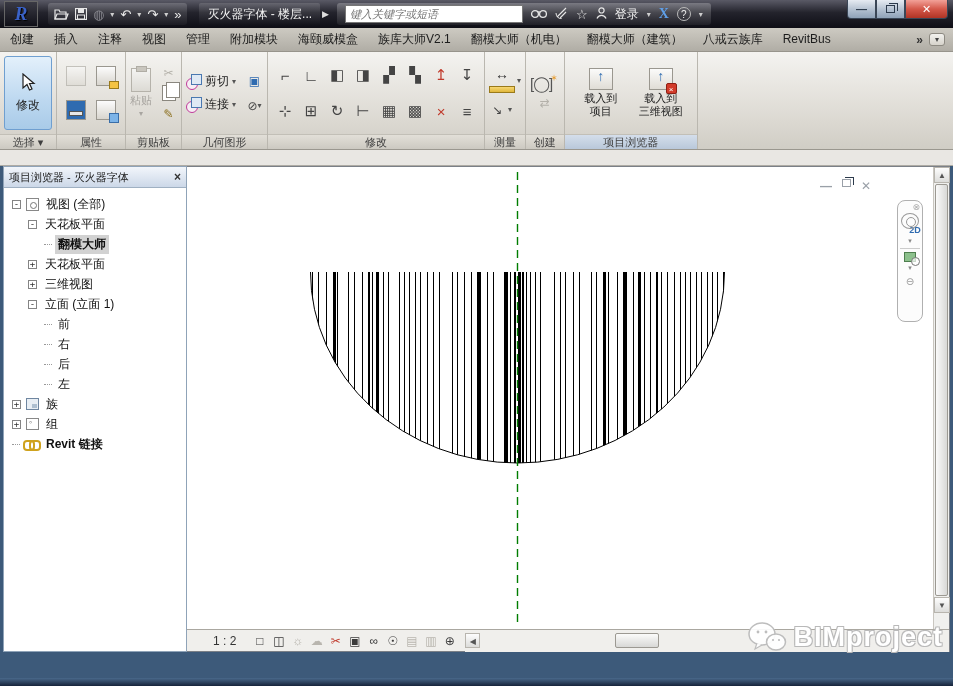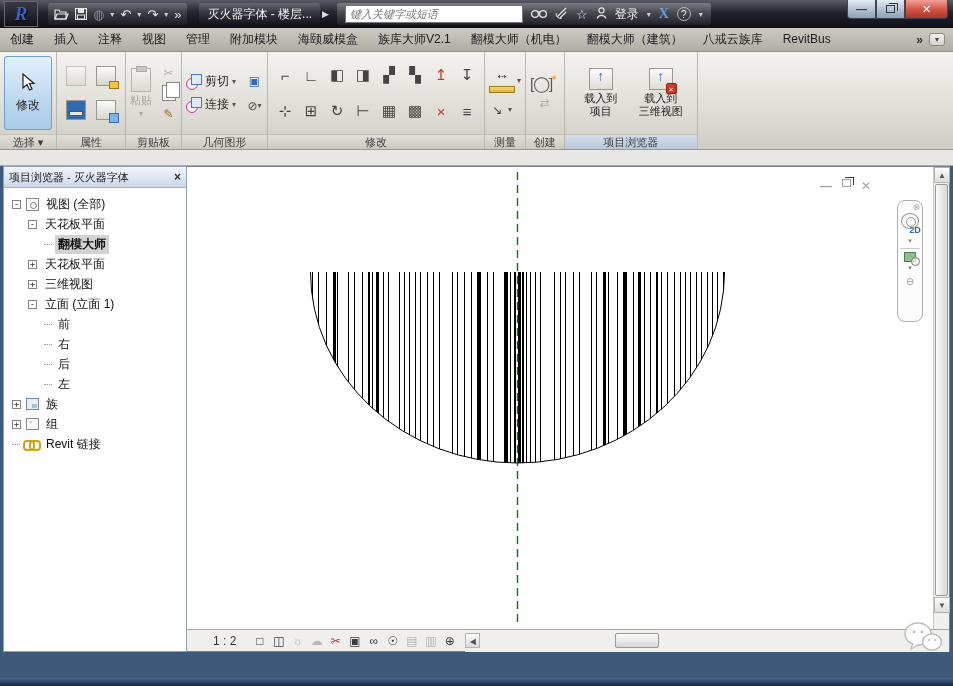--- a/index.html
+++ b/index.html
@@ -452,21 +452,21 @@
           <div class="trow" style="padding-left: 8px;">
             <span class="expander">+</span>
             <span class="ticon ti-family"></span>
             <span class="tlabel">族</span>
           </div>
           <div class="trow" style="padding-left: 8px;">
             <span class="expander">+</span>
             <span class="ticon ti-group"></span>
             <span class="tlabel">组</span>
           </div>
-          <div class="trow" style="padding-left: 8px;">
+          <div class="trow" style="padding-left: 8px; font-weight: bold;">
             <span class="stub"></span>
             <span class="ticon ti-link"></span>
             <span class="tlabel">Revit 链接</span>
           </div>
         </div>
     </div>
 
     <div id="drawwin">
       <div id="canvas"><svg width="744" height="462">
             <defs>
@@ -592,18 +592,19 @@
       <div id="watermark">
         <svg width="40" height="32" viewBox="0 0 40 32">
           <ellipse cx="15" cy="13" rx="13" ry="11" fill="rgba(255,255,255,.92)" stroke="#bdbdbd" stroke-width="1.5"></ellipse>
           <ellipse cx="29" cy="21" rx="9.5" ry="8" fill="rgba(255,255,255,.92)" stroke="#bdbdbd" stroke-width="1.5"></ellipse>
           <path d="M10 22 L8 28 L15 24" fill="rgba(255,255,255,.92)" stroke="#bdbdbd" stroke-width="1.2"></path>
           <circle cx="11" cy="11" r="1.4" fill="#bdbdbd"></circle>
             <circle cx="19" cy="11" r="1.4" fill="#bdbdbd"></circle>
           <circle cx="26" cy="19" r="1.1" fill="#bdbdbd"></circle>
             <circle cx="32" cy="19" r="1.1" fill="#bdbdbd"></circle>
         </svg>
+        <span id="wmtext">BIMproject</span>
       </div>
     </div>
   </div>
 
   <div id="bottomedge"></div>
 </div>
 
 </body></html>

